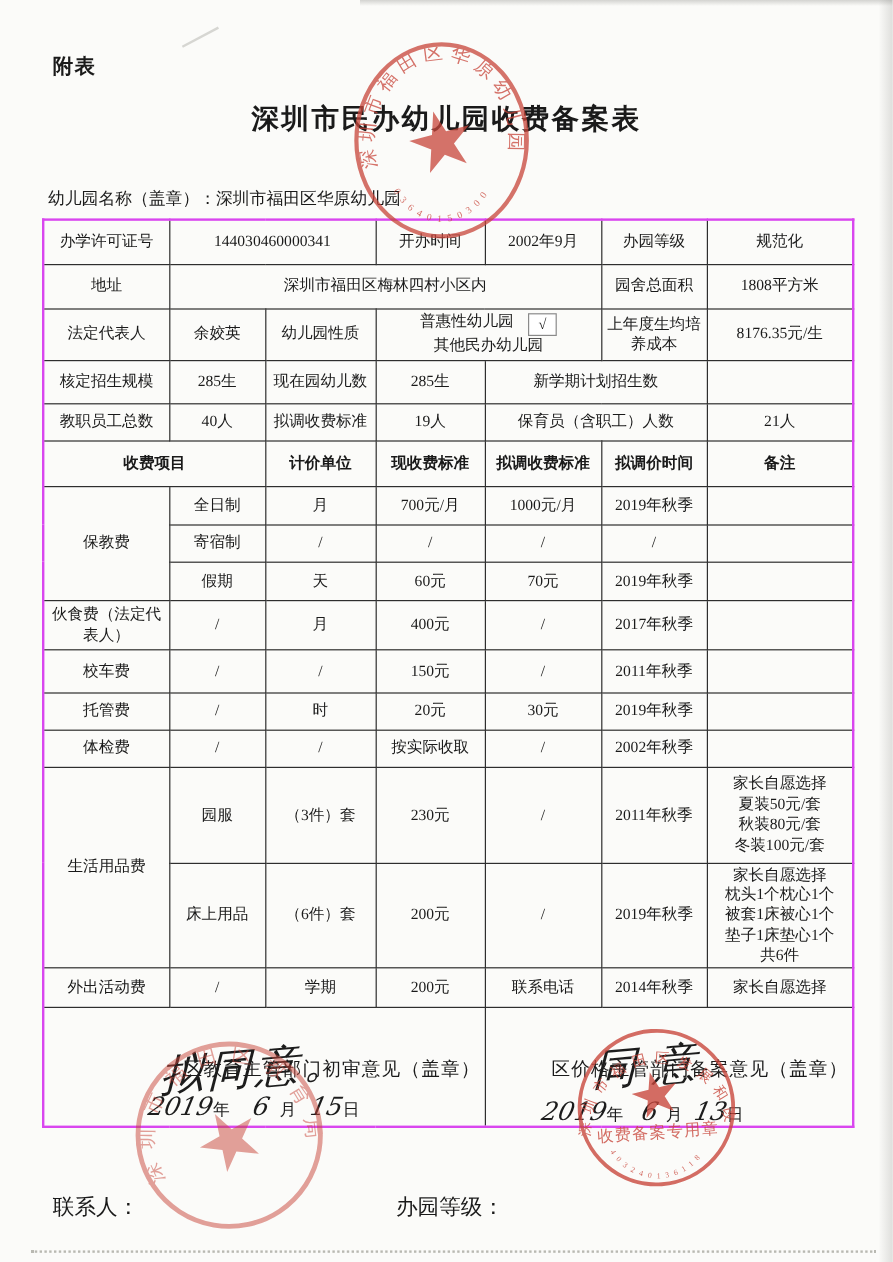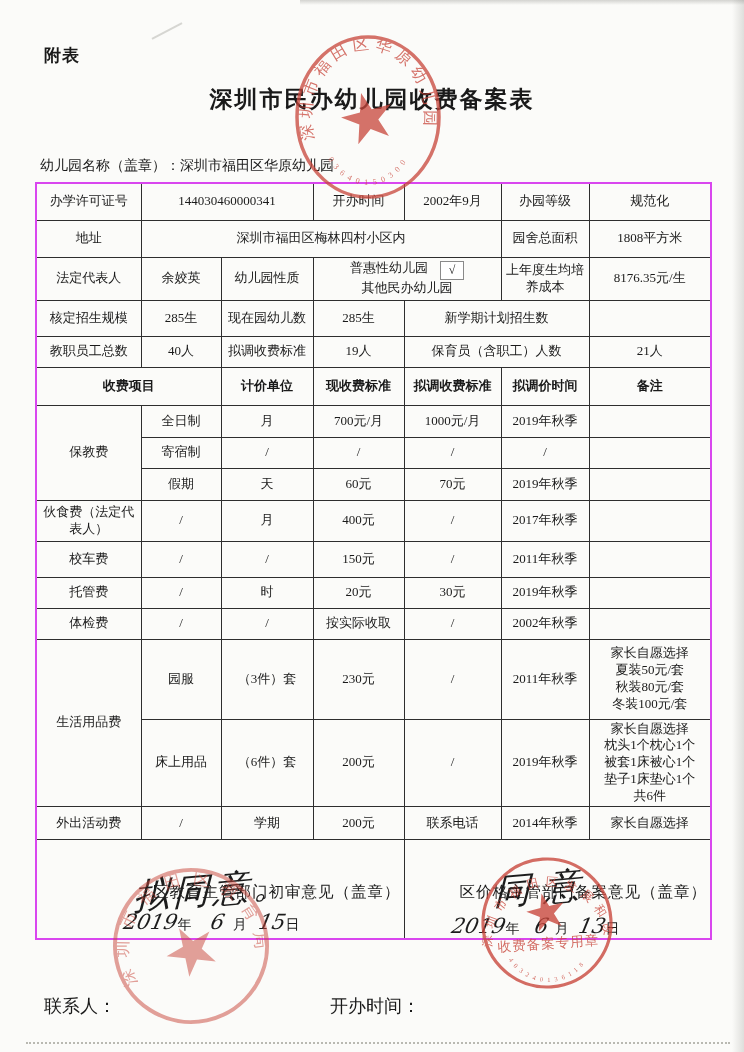--- a/index.html
+++ b/index.html
@@ -220,21 +220,21 @@
           <div class="opinion-title">区教育主管部门初审意见（盖章）</div>
         </td>
         <td colspan="3" class="opinion">
           <div class="opinion-title">区价格主管部门备案意见（盖章）</div>
         </td>
       </tr>
     </tbody>
   </table>
 
   <div class="contact" style="left:44px">联系人：</div>
-  <div class="contact" style="left:330px">开办时间：</div>
+  <div class="contact" style="left:330px">办园等级：</div>
 
   <div class="hw-block hand hw-big" style="left:133px;top:866px">拟同意。</div>
   <div class="hw-block dateline" style="left:124px;top:910px">
     <span class="hand num">2019</span><span>年</span><span style="display:inline-block;width:20px"></span><span class="hand num">6</span><span style="display:inline-block;width:8px"></span><span>月</span><span style="display:inline-block;width:12px"></span><span class="hand num">15</span><span>日</span>
   </div>
 
   <div class="hw-block hand hw-big" style="left:494px;top:864px;letter-spacing:14px">同意</div>
   <div class="hw-block dateline" style="left:452px;top:914px">
     <span class="hand num">2019</span><span>年</span><span style="display:inline-block;width:16px"></span><span class="hand num">6</span><span style="display:inline-block;width:6px"></span><span>月</span><span style="display:inline-block;width:10px"></span><span class="hand num">13</span><span>日</span>
   </div>

